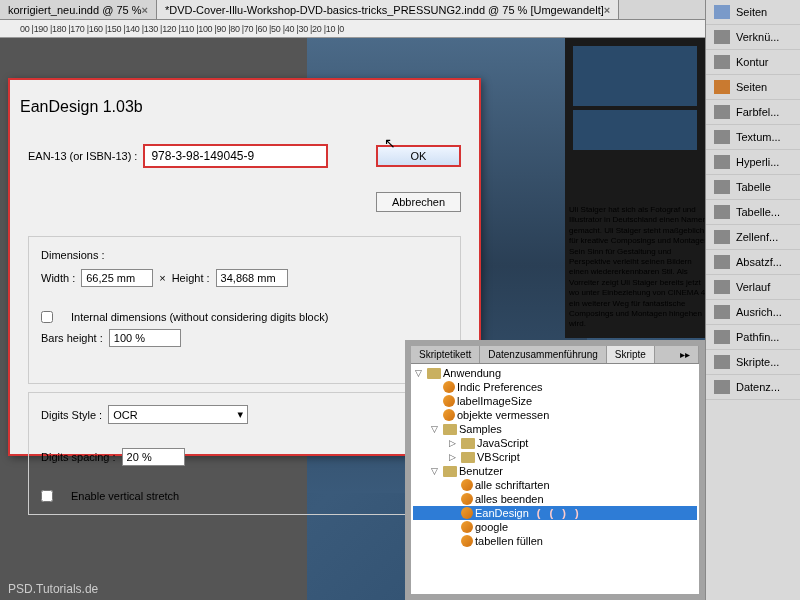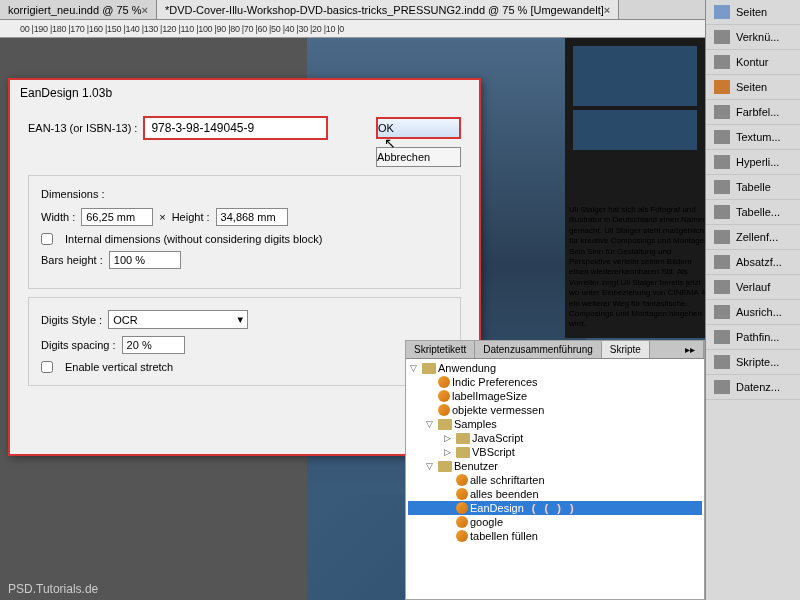--- a/index.html
+++ b/index.html
@@ -9,37 +9,37 @@
 .tab.active{background:#e5e5e5}
 .tab .close{color:#666;font-weight:bold;cursor:pointer}
 .ruler{height:18px;background:#eee;border-bottom:1px solid #999;display:flex;align-items:center;font-size:9px;color:#333;padding-left:20px;letter-spacing:-0.3px}
 .workspace{position:absolute;top:38px;left:0;right:95px;bottom:0;background:#555}
 .canvas{position:absolute;top:0;left:307px;right:0;bottom:0;background:linear-gradient(135deg,#2a4a6a,#3a5a7a,#2a4a6a);overflow:hidden}
 .photo-area{position:absolute;top:0;left:0;width:280px;height:455px;background:linear-gradient(180deg,#4b6a88 0%,#2a3f55 50%,#3a5a7a 100%)}
 .dark-panel{position:absolute;top:0;right:0;width:140px;height:300px;background:#1a1a1a;padding:8px}
 .dark-panel .thumb{width:100%;height:60px;background:#2a4a6a;margin-bottom:4px}
 .text-block{position:absolute;top:165px;right:-10px;width:148px;background:transparent;font-size:8px;color:#000;line-height:1.3;padding:2px}
 .dialog{position:absolute;top:78px;left:8px;width:473px;height:378px;background:#f0f0f0;border:2px solid #d63333;box-shadow:2px 2px 8px rgba(0,0,0,.4)}
-.dlg-title{padding:6px 10px;font-size:12px}
+.dlg-title{padding:18px 10px;font-size:16px}
 .dlg-body{padding:10px 18px}
-.row{display:flex;align-items:center;margin-bottom:7px;gap:6px}
+.row{display:flex;align-items:center;margin-bottom:24px;gap:6px}
 .ean-input{border:2px solid #d63333;padding:3px 6px;width:185px;font-size:12px;background:#fff}
-.btn{border:1px solid #888;background:#f5f5f5;padding:3px 0;width:85px;text-align:left;font-size:11px;cursor:pointer}
+.btn{border:1px solid #888;background:#f5f5f5;padding:3px 0;width:85px;text-align:center;font-size:11px;cursor:pointer}
 .btn.primary{border:2px solid #d63333;background:linear-gradient(#eef5ff,#d0e0f5)}
 .grp{border:1px solid #ccc;padding:12px;margin-top:8px}
 .small-input{border:1px solid #888;padding:2px 4px;width:72px;background:#fff}
 .combo{border:1px solid #888;padding:2px 4px;width:140px;background:#fff;display:flex;justify-content:space-between;align-items:center}
-.chk{display:flex;align-items:center;gap:12px;margin-top:6px}
+.chk{display:flex;align-items:center;gap:18px;margin-top:6px}
 .chk input{width:12px;height:12px}
 .cursor-arrow{position:absolute;top:135px;left:384px;font-size:14px;color:#000;pointer-events:none}
 .right-dock{position:absolute;top:0;right:0;width:95px;height:600px;background:#d9d9d9;border-left:1px solid #888}
 .dock-item{display:flex;align-items:center;gap:6px;padding:5px 8px;border-bottom:1px solid #c5c5c5;cursor:pointer}
 .dock-icon{width:16px;height:14px;background:#888;flex-shrink:0}
 .fx{font-style:italic;font-weight:bold;font-family:Georgia,serif;font-size:12px;color:#333}
-.scripts-panel{position:absolute;top:340px;left:405px;width:300px;height:260px;background:#e5e5e5;border:1px solid #a3a3a3;display:flex;flex-direction:column}
+.scripts-panel{position:absolute;top:340px;left:405px;width:300px;height:260px;background:#e5e5e5;border:6px solid #a3a3a3;display:flex;flex-direction:column}
 .sp-tabs{display:flex;background:#c5c5c5;border-bottom:1px solid #888}
 .sp-tab{padding:3px 8px;font-size:10px;border-right:1px solid #999;cursor:pointer}
 .sp-tab.active{background:#e5e5e5}
 .sp-tab.arrows{margin-left:auto;background:#c5c5c5}
 .tree{flex:1;overflow:auto;background:#fff;padding:2px}
 .tree-item{display:flex;align-items:center;padding:1px 2px;gap:2px;cursor:pointer;font-size:11px}
 .tree-item.selected{background:#2e7cd6;color:#fff}
 .tree-indent-1{padding-left:18px}
 .tree-indent-2{padding-left:36px}
 .twisty{width:10px;display:inline-block;color:#555;font-size:9px}

